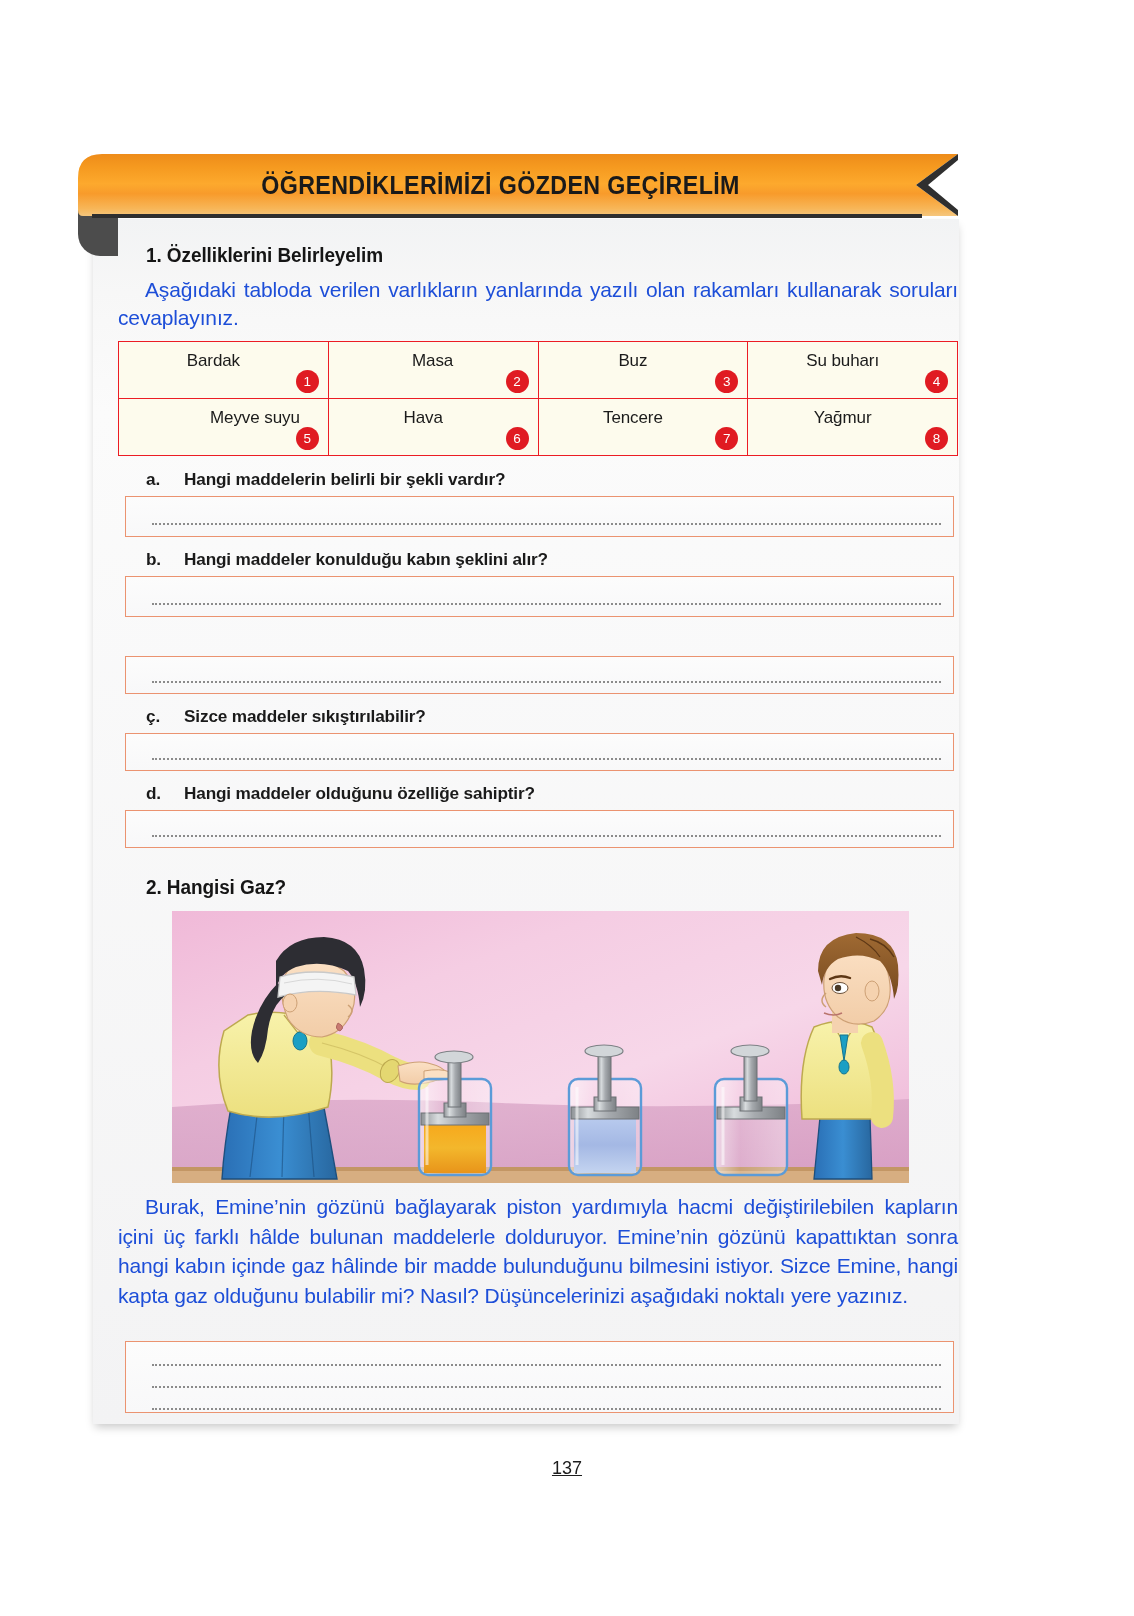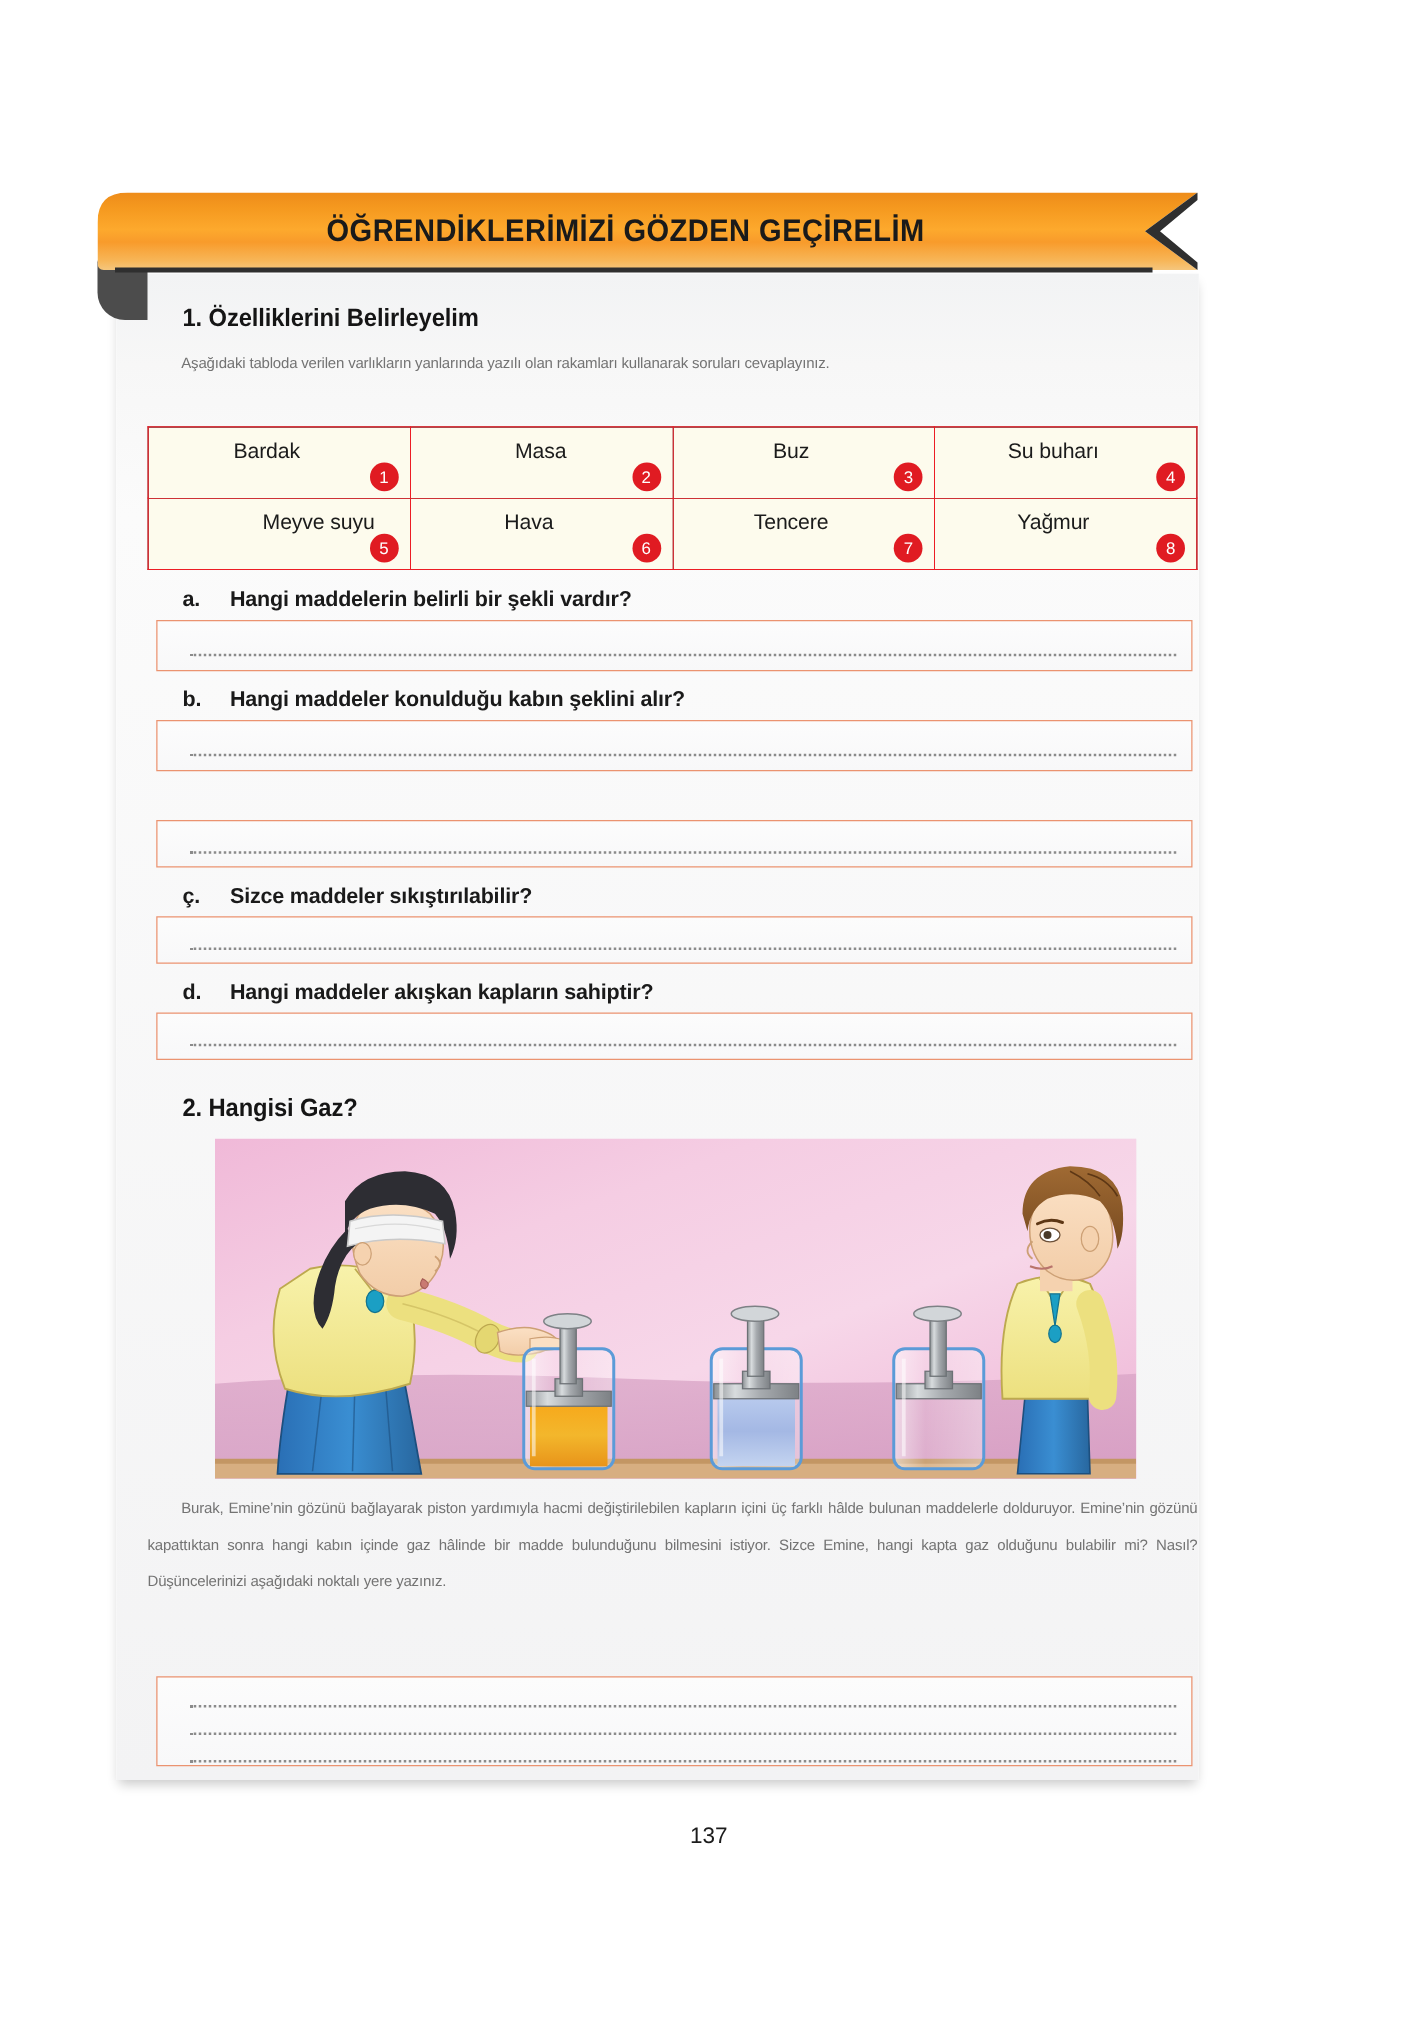--- a/index.html
+++ b/index.html
@@ -75,23 +75,23 @@
     position: absolute;
     font-size: 20px;
     font-weight: bold;
     color: #151515;
     letter-spacing: -0.1px;
     transform: scaleX(0.95);
     transform-origin: left center;
   }
   .para {
     position: absolute;
-    font-size: 12px;
+    font-size: 21px;
     line-height: 28px;
-    color: #737373;
+    color: #1d4ed8;
     letter-spacing: -0.15px;
     text-align: justify;
   }
 
   
   .tbl {
     position: absolute;
     left: 118px;
     top: 325px;
     width: 840px;
@@ -164,20 +164,21 @@
   }
 
   
   .pagenum {
     position: absolute;
     left: 0;
     width: 1134px;
     text-align: center;
     font-size: 18px;
     color: #1c1c1c;
+    text-decoration: underline;
   }
 
   
   .illus {
     position: absolute;
     left: 172px;
     top: 895px;
     width: 737px;
     height: 272px;
     overflow: hidden;
@@ -285,21 +286,21 @@
   <div class="q-row" style="left:146px; top:690px;">
     <span class="q-letter">ç.</span>
     <span class="q-text">Sizce maddeler sıkıştırılabilir?</span>
   </div>
   <div class="ans-box" style="left:125px; top:717px; width:829px; height:38px;">
     <div class="dotline" style="top:24px;"></div>
   </div>
 
   <div class="q-row" style="left:146px; top:767px;">
     <span class="q-letter">d.</span>
-    <span class="q-text">Hangi maddeler akışkan kapların sahiptir?</span>
+    <span class="q-text">Hangi maddeler olduğunu özelliğe sahiptir?</span>
   </div>
   <div class="ans-box" style="left:125px; top:794px; width:829px; height:38px;">
     <div class="dotline" style="top:24px;"></div>
   </div>
 
   <div class="sec-title" style="left:146px; top:860px;">2. Hangisi Gaz?</div>
 
   <div class="illus">
     <svg width="737" height="272" viewBox="0 0 737 272">
       <defs>

